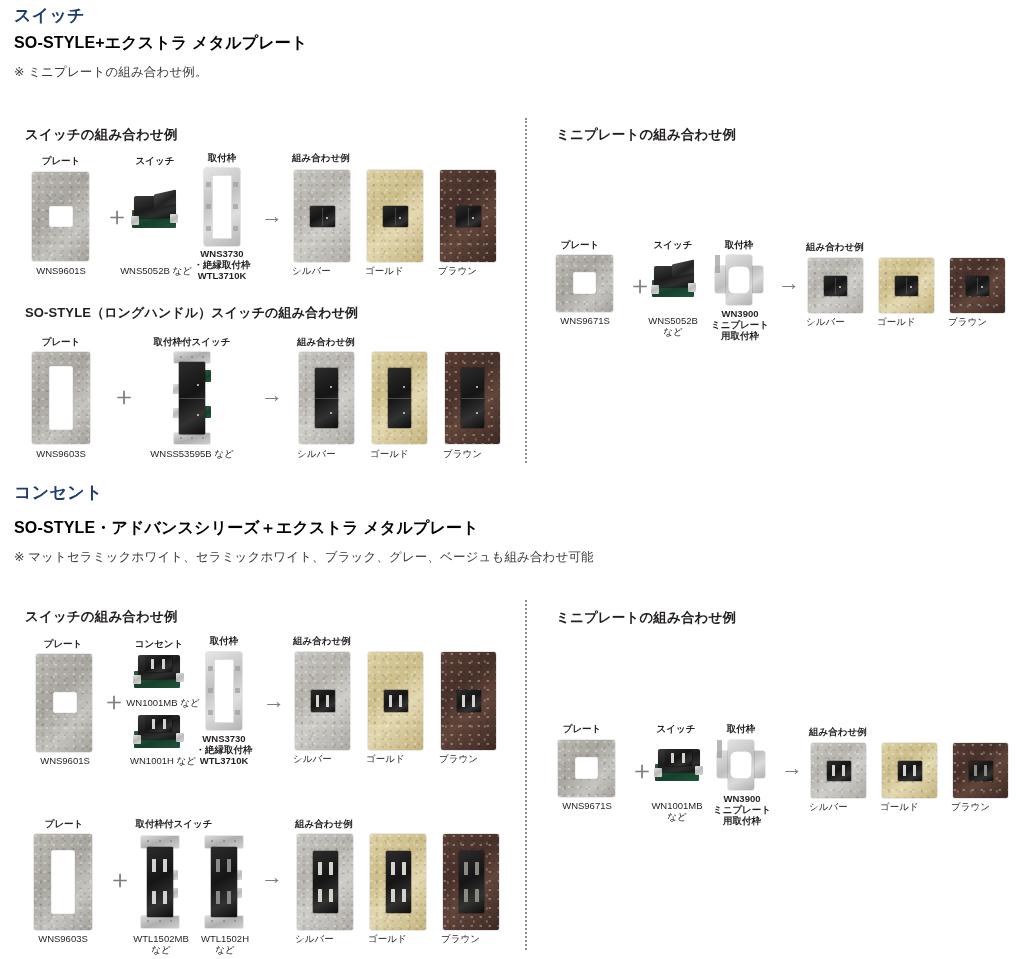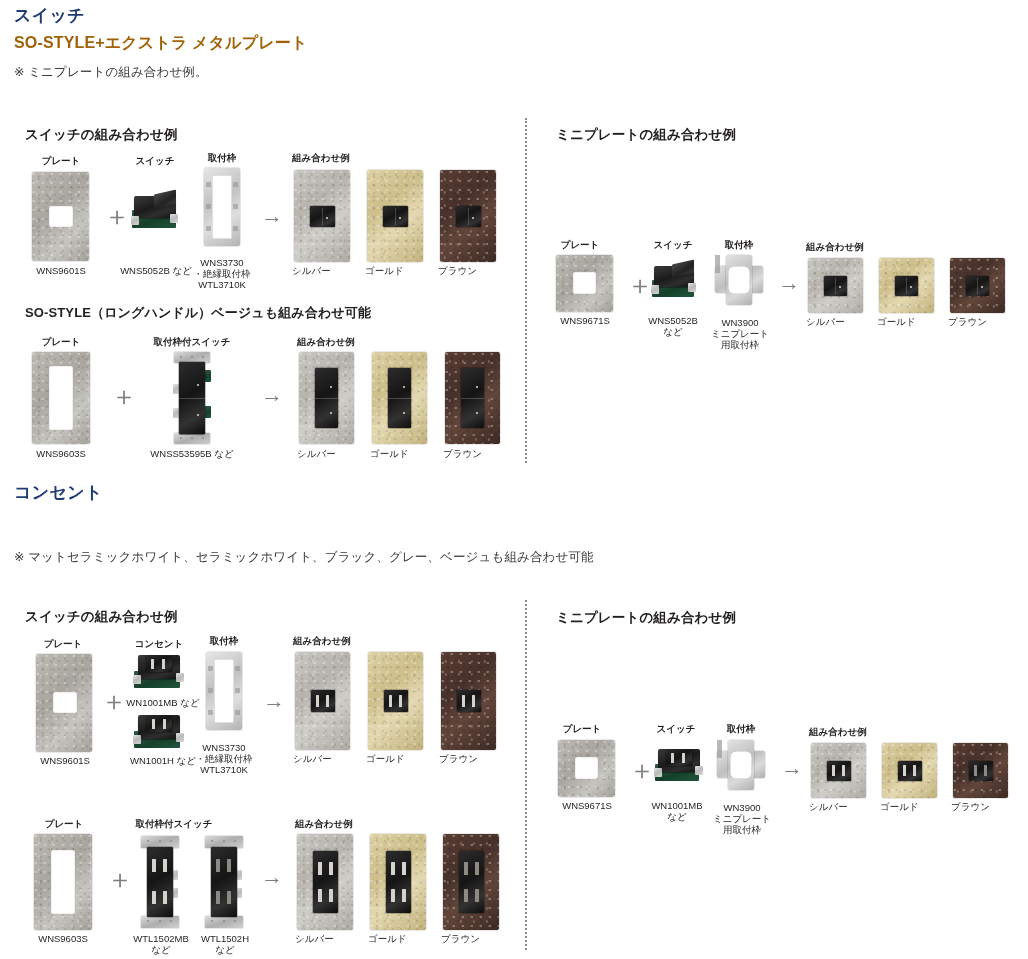--- a/index.html
+++ b/index.html
@@ -16,21 +16,21 @@
   .page{position:relative;width:1028px;height:959px;}
 
   
   .sec-title{
     position:absolute;
     font-size:17px;font-weight:bold;color:#1f3b73;
     letter-spacing:.02em;
   }
   .sub-title{
     position:absolute;
-    font-size:16px;font-weight:bold;color:#a16207;
+    font-size:16px;font-weight:bold;color:#000000;
     letter-spacing:.01em;
   }
   .note{
     position:absolute;
     font-size:12.5px;color:#3a3a3a;letter-spacing:.01em;
   }
   .block-title{
     position:absolute;
     font-size:13.5px;font-weight:bold;color:#231f20;letter-spacing:.01em;
   }
@@ -48,21 +48,21 @@
     font-size:9.5px;font-weight:bold;color:#231f20;
     text-align:center;line-height:1.25;
     white-space:nowrap;
   }
   .code{
     position:absolute;
     font-size:9.5px;color:#231f20;
     text-align:center;line-height:1.3;
     white-space:nowrap;
   }
-  .code.bold{font-weight:normal;margin-top:9px;}
+  .code.bold{font-weight:bold;}
   .plus{
     position:absolute;
     font-size:26px;color:#7d7d7d;font-weight:300;line-height:1;
     font-family:"Liberation Sans",sans-serif;
   }
   .arrow{
     position:absolute;
     font-size:22px;color:#7d7d7d;line-height:1;
   }
 
@@ -230,21 +230,21 @@
   <div class="code" style="left:365px;top:265px;width:60px;text-align:left;">ゴールド</div>
 
   <div class="plate p-brown" style="left:440px;top:170px;width:56px;height:92px;">
     <div class="dev" style="left:16px;top:36px;width:25px;height:21px;">
       <div class="vline" style="left:12px;"></div>
       <div class="glint" style="left:16px;top:11px;"></div>
     </div>
   </div>
   <div class="code" style="left:438px;top:265px;width:60px;text-align:left;">ブラウン</div>
 
-  <div class="block-title" style="left:25px;top:304px;font-size:13px;">SO-STYLE（ロングハンドル）ベージュも組み合わせ可能</div>
+  <div class="block-title" style="left:25px;top:304px;font-size:13px;">SO-STYLE（ロングハンドル）スイッチの組み合わせ例</div>
 
   <div class="cap" style="left:30px;top:336px;width:62px;">プレート</div>
   <div class="plate p-plain" style="left:32px;top:352px;width:58px;height:92px;">
     <div class="cut" style="left:17px;top:14px;width:24px;height:64px;"></div>
   </div>
   <div class="code" style="left:28px;top:448px;width:66px;">WNS9603S</div>
 
   <div class="plus" style="left:111px;top:383px;">＋</div>
 
   <div class="cap" style="left:148px;top:336px;width:88px;">取付枠付スイッチ</div>
@@ -360,20 +360,21 @@
 
   <div class="plate p-brown" style="left:950px;top:258px;width:55px;height:55px;">
     <div class="dev" style="left:16px;top:18px;width:23px;height:20px;">
       <div class="vline" style="left:11px;"></div>
       <div class="glint" style="left:15px;top:10px;"></div>
     </div>
   </div>
   <div class="code" style="left:948px;top:316px;width:60px;text-align:left;">ブラウン</div>
 
   <div class="sec-title" style="left:14px;top:481px;">コンセント</div>
+  <div class="sub-title" style="left:14px;top:518px;">SO-STYLE・アドバンスシリーズ＋エクストラ メタルプレート</div>
   <div class="note" style="left:14px;top:549px;">※ マットセラミックホワイト、セラミックホワイト、ブラック、グレー、ベージュも組み合わせ可能</div>
 
   <div class="v-divider" style="left:525px;top:600px;height:350px;"></div>
 
   <div class="block-title" style="left:25px;top:608px;">スイッチの組み合わせ例</div>
 
   <div class="cap" style="left:32px;top:638px;width:62px;">プレート</div>
   <div class="plate p-plain" style="left:36px;top:654px;width:56px;height:98px;">
     <div class="cut" style="left:17px;top:38px;width:24px;height:21px;"></div>
   </div>

